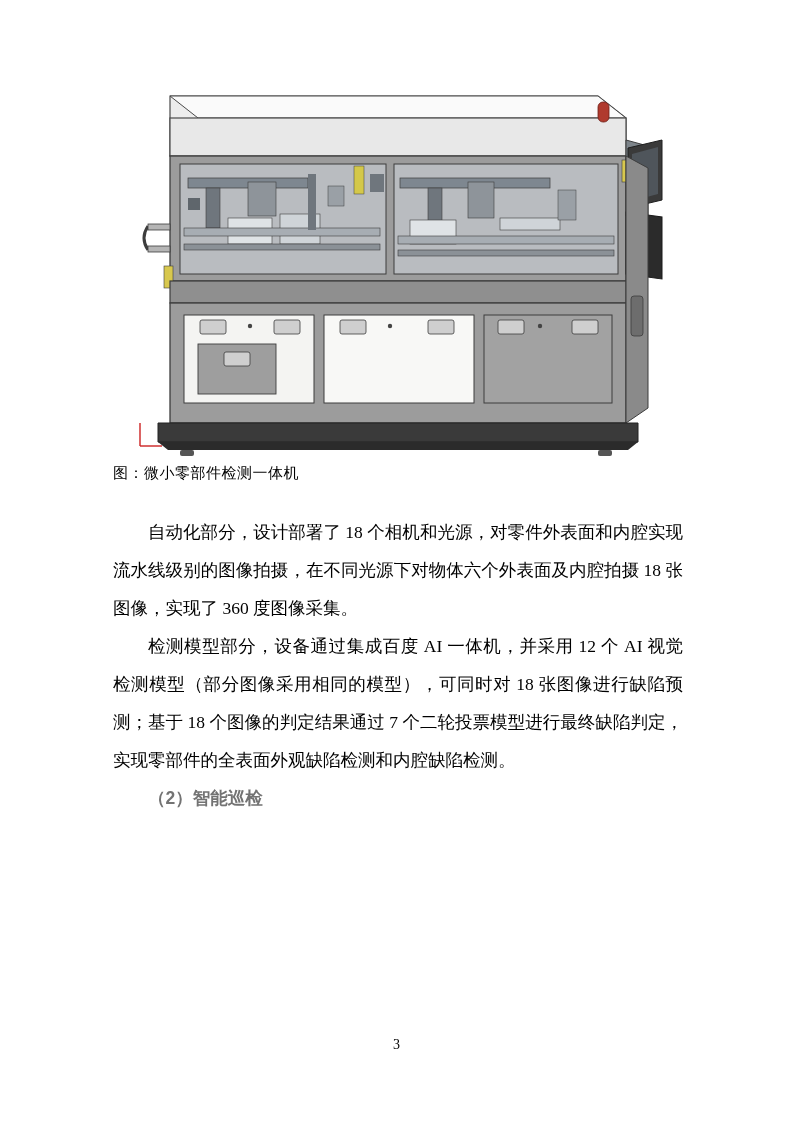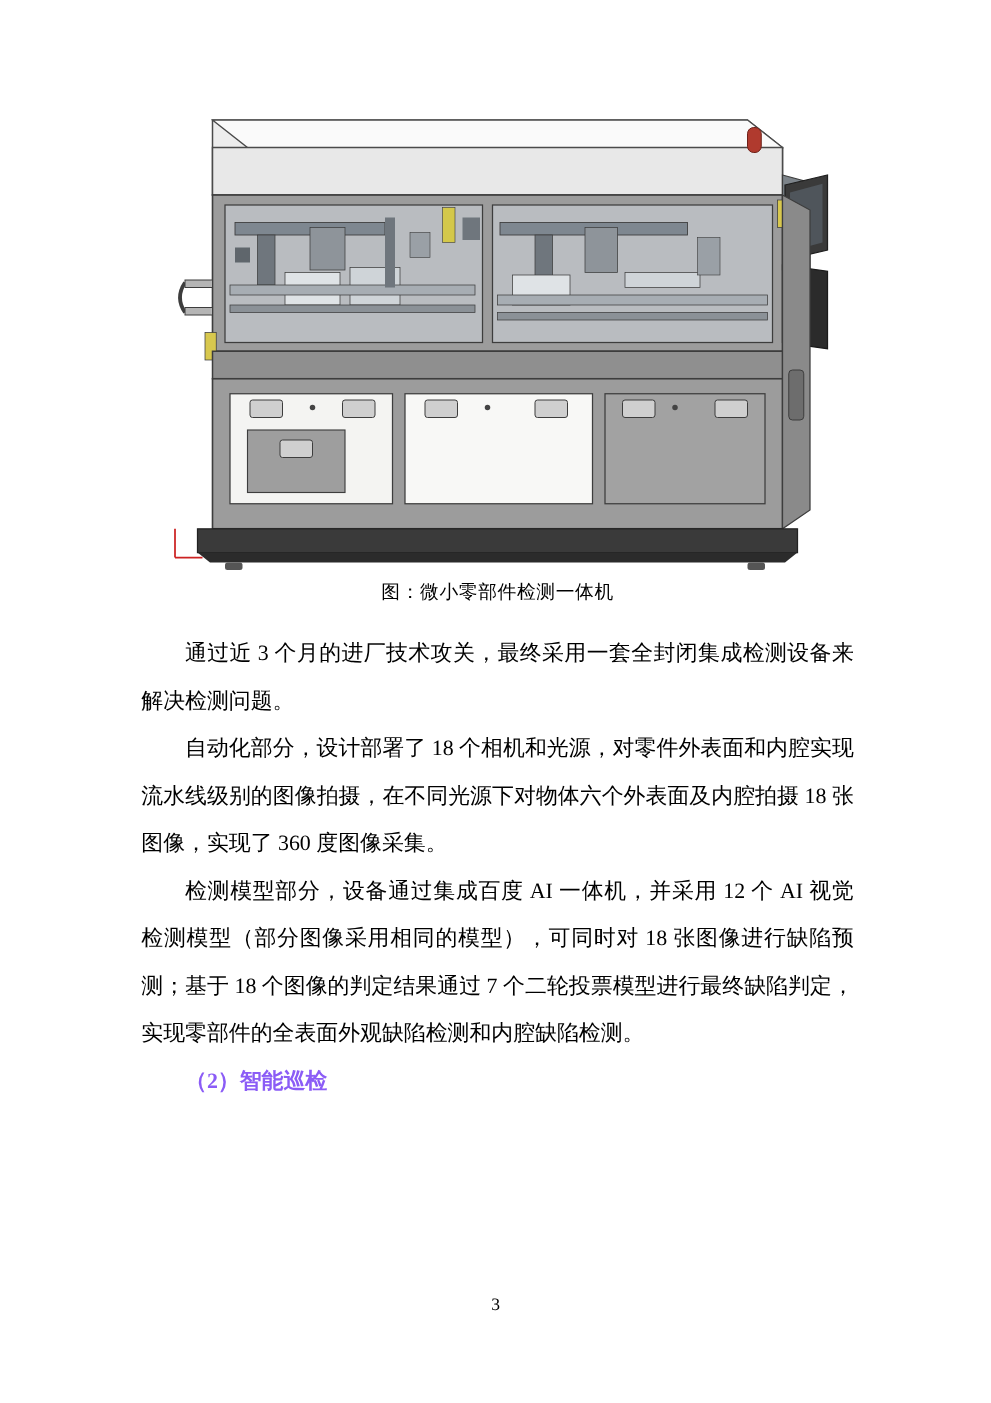--- a/index.html
+++ b/index.html
@@ -36,48 +36,48 @@
     position: relative;
     width: 540px;
     height: 380px;
   }
   .machine-svg {
     display: block;
     width: 540px;
     height: 380px;
   }
   .figure-caption {
-    text-align: center;
+    text-align: left;
     font-size: 15px;
     color: #000;
     letter-spacing: 0.5px;
     margin-top: 2px;
-    margin-bottom: 20px;
+    margin-bottom: 30px;
     font-family: "Liberation Serif", "DejaVu Serif", serif;
   }
 
   
   p.body-par {
     font-size: 17.5px;
     line-height: 38px;
     color: #000;
     margin: 0;
     text-indent: 2em;
     text-align: justify;
     text-justify: inter-ideograph;
     font-family: "Liberation Serif", "DejaVu Serif", serif;
   }
   p.heading-par {
     font-size: 17.5px;
     line-height: 38px;
-    color: #8b5cf6;
+    color: #737373;
     margin: 0;
     text-indent: 2em;
     font-weight: bold;
-    font-family: Liberation Serif, serif;
+    font-family: Liberation Sans, sans-serif;
   }
   .page-number {
     position: absolute;
     left: 0;
     right: 0;
     top: 1037px;
     text-align: center;
     font-size: 14px;
     color: #000;
     font-family: "Liberation Serif", "DejaVu Serif", serif;
@@ -169,21 +169,20 @@
           <g stroke="#cc2222" stroke-width="1.4" fill="none">
             <path d="M12 345 L12 368"></path>
             <path d="M12 368 L34 368"></path>
           </g>
         </svg>
       </div>
     </div>
 
     <div class="figure-caption">图：微小零部件检测一体机</div>
 
-    <p class="body-par">通过近 3 个月的进厂技术攻关，最终采用一套全封闭集成检测设备来解决检测问题。</p>
     <p class="body-par">自动化部分，设计部署了 18 个相机和光源，对零件外表面和内腔实现流水线级别的图像拍摄，在不同光源下对物体六个外表面及内腔拍摄 18 张图像，实现了 360 度图像采集。</p>
     <p class="body-par">检测模型部分，设备通过集成百度 AI 一体机，并采用 12 个 AI 视觉检测模型（部分图像采用相同的模型），可同时对 18 张图像进行缺陷预测；基于 18 个图像的判定结果通过 7 个二轮投票模型进行最终缺陷判定，实现零部件的全表面外观缺陷检测和内腔缺陷检测。</p>
 
     <p class="heading-par">（2）智能巡检</p>
 
   </div>
 
   <div class="page-number">3</div>
 </div>
 

